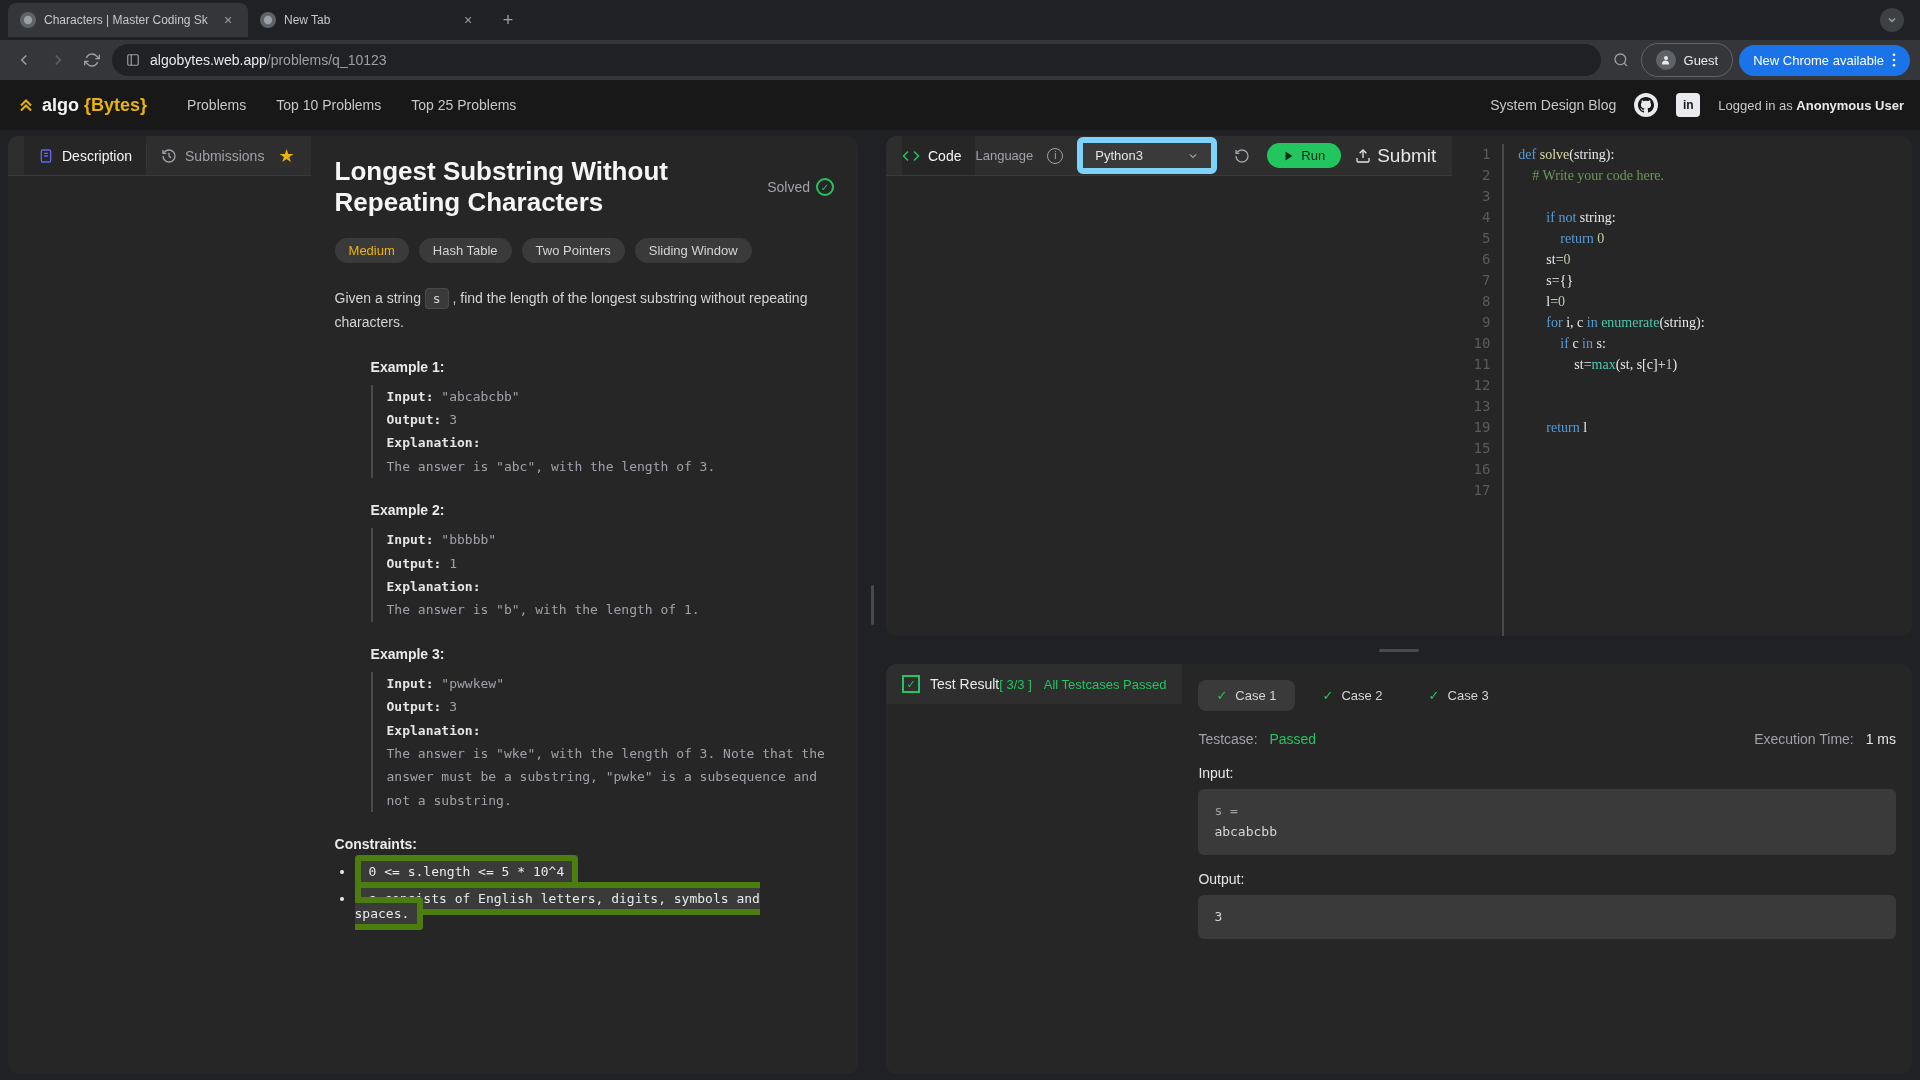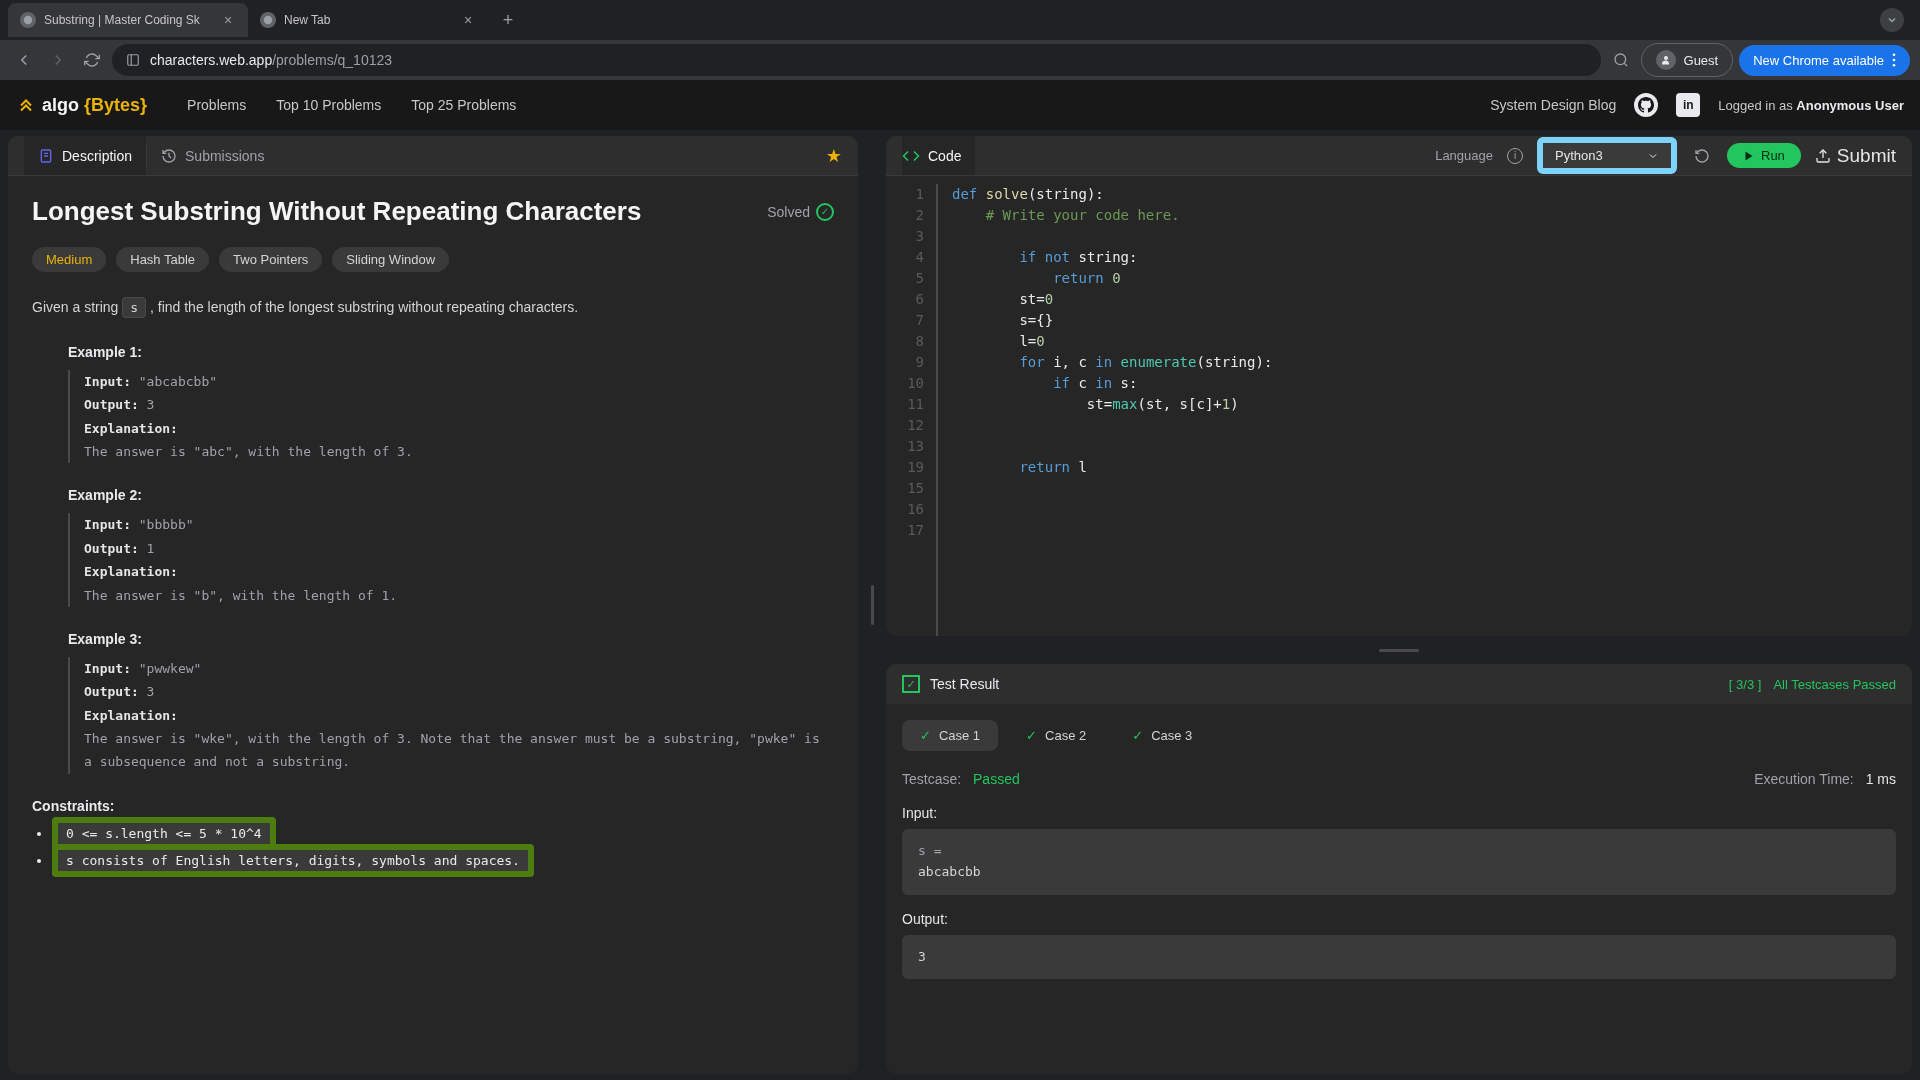--- a/index.html
+++ b/index.html
@@ -35,21 +35,21 @@
     .nav-links { display: flex; gap: 30px; }
     .nav-link { color: #c7c7c7; font-size: 14px; cursor: pointer; }
     .header-right { margin-left: auto; display: flex; align-items: center; gap: 18px; }
     .header-link { color: #c7c7c7; font-size: 14px; }
     .header-icon { width: 24px; height: 24px; background: #e8eaed; border-radius: 4px; display:flex;align-items:center;justify-content:center;color:#181818;font-size:12px;font-weight:bold; }
     .logged-in { font-size: 13px; color: #c7c7c7; }
     .logged-in b { color: #e8eaed; font-weight: 600; }
     
     
     .main-layout { display: flex; height: calc(1080px - 130px); padding: 6px 8px; gap: 10px; }
-    .panel { background: #262626; border-radius: 10px; display: flex; flex-direction: column; overflow: hidden; }
+    .panel { background: #262626; border-radius: 10px; display: flex; flex-direction: row; overflow: hidden; }
     .left-panel { width: 850px; }
     .right-column { flex: 1; display: flex; flex-direction: column; gap: 10px; }
     .code-panel { height: 500px; }
     .result-panel { flex: 1; }
     
     .panel-header { display: flex; align-items: center; height: 40px; padding: 0 16px; border-bottom: 1px solid #3a3a3a; background: #2e2e2e; }
     .panel-tabs { display: flex; gap: 0; height:100%; }
     .panel-tab { display: flex; align-items: center; gap: 8px; padding: 0 14px; font-size: 14px; color: #a1a1aa; cursor: pointer; height:100%; }
     .panel-tab.active { color: #f5f5f5; background: #262626; font-weight: 500; }
     .star { margin-left: auto; color: #eab308; font-size: 18px; }
@@ -85,21 +85,21 @@
     .lang-label { font-size: 13px; color: #a1a1aa; }
     .info-icon { width: 16px; height: 16px; border: 1px solid #a1a1aa; border-radius: 50%; display:flex;align-items:center;justify-content:center;font-size:10px;color:#a1a1aa; }
     .lang-select { background: #3a3a3a; border: 6px solid #7dd3fc; border-radius: 6px; padding: 5px 12px; font-size: 13px; color: #e5e5e5; display:flex;align-items:center;gap:30px;cursor:pointer; min-width:140px; justify-content:space-between; }
     .icon-btn { width: 22px; height: 22px; color: #a1a1aa; cursor: pointer; display:flex;align-items:center;justify-content:center; }
     .run-btn { background: #22c55e; color: #052e16; padding: 5px 16px; border-radius: 16px; font-size: 13px; font-weight: 500; display:flex;align-items:center;gap:6px;cursor:pointer; }
     .submit-btn { display: flex; align-items: center; gap: 6px; font-size: 19px; color: #e5e5e5; cursor: pointer; }
     
     .code-editor { flex: 1; display: flex; font-family: 'Menlo', monospace; font-size: 14px; line-height: 1.5; padding-top: 8px; overflow: hidden; }
     .line-numbers { width: 50px; text-align: right; padding-right: 12px; color: #5a5a5a; user-select: none; }
     .code-lines { flex: 1; position: relative; }
-    .code-line { white-space: pre; }
+    .code-line { white-space: pre; font-family: Liberation Serif, serif; }
     .code-gutter { position: absolute; left: 0; top: 0; bottom: 0; width: 2px; background: #4a4a4a; }
     .code-text { padding-left: 16px; }
     .kw { color: #569cd6; }
     .fn { color: #dcdcaa; }
     .str { color: #6a9955; }
     .num { color: #b5cea8; }
     .builtin { color: #4ec9b0; }
     
     
     .result-header { display:flex;align-items:center;height:40px;padding:0 16px;background:#2e2e2e; }
@@ -137,21 +137,21 @@
 <body>
 
 <div class="browser-top">
   <div class="tab-bar">
     <div class="tab active">
       <span class="tab-icon">
         <svg width="10" height="10" viewBox="0 0 24 24" fill="#9aa0a6">
             <circle cx="12" cy="12" r="10"></circle>
           </svg>
       </span>
-      <span>Substring | Master Coding Sk</span>
+      <span>Characters | Master Coding Sk</span>
       <span class="tab-close">×</span>
     </div>
     <div class="tab">
       <span class="tab-icon">
         <svg width="10" height="10" viewBox="0 0 24 24" fill="#9aa0a6">
             <circle cx="12" cy="12" r="10"></circle>
           </svg>
       </span>
       <span>New Tab</span>
       <span class="tab-close">×</span>
@@ -179,21 +179,21 @@
           <path d="M23 4v6h-6M1 20v-6h6"></path>
           <path d="M3.51 9a9 9 0 0 1 14.85-3.36L23 10M1 14l4.64 4.36A9 9 0 0 0 20.49 15"></path>
         </svg>
     </div>
     <div class="url-input-wrapper">
       <svg width="14" height="14" viewBox="0 0 24 24" fill="none" stroke="#9aa0a6" stroke-width="2">
           <rect x="3" y="3" width="18" height="18" rx="2"></rect>
           <line x1="9" y1="3" x2="9" y2="21"></line>
         </svg>
       <span class="url-text">
-        <span class="url-domain">characters.web.app</span><span class="url-path">/problems/q_10123</span>
+        <span class="url-domain">algobytes.web.app</span><span class="url-path">/problems/q_10123</span>
       </span>
     </div>
     <div class="nav-btn">
       <svg width="16" height="16" viewBox="0 0 24 24" fill="none" stroke="currentColor" stroke-width="2">
           <circle cx="11" cy="11" r="8"></circle>
           <line x1="21" y1="21" x2="16.65" y2="16.65"></line>
         </svg>
     </div>
     <div class="guest-btn">
       <span class="guest-avatar">

